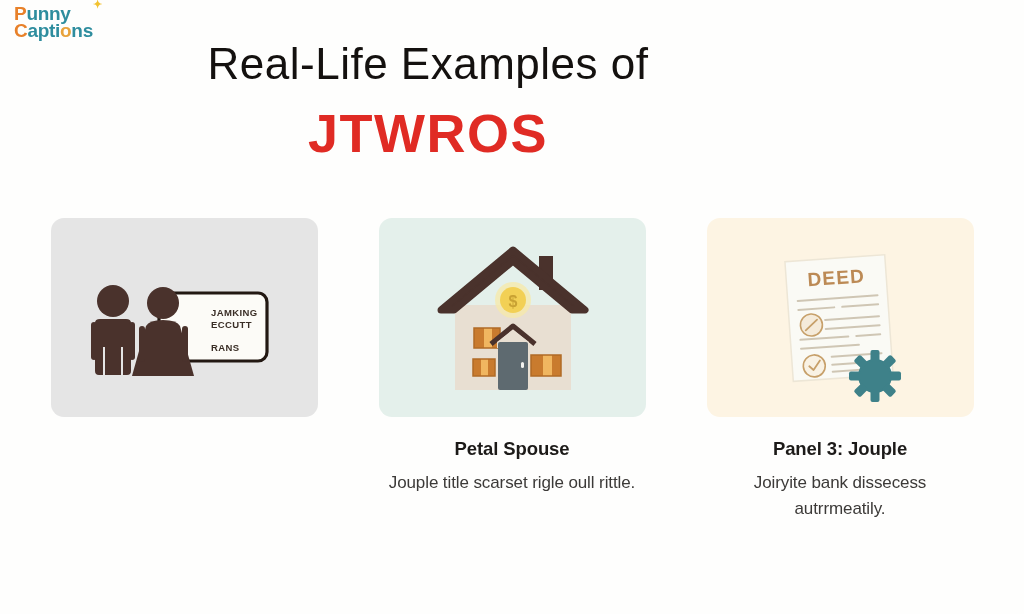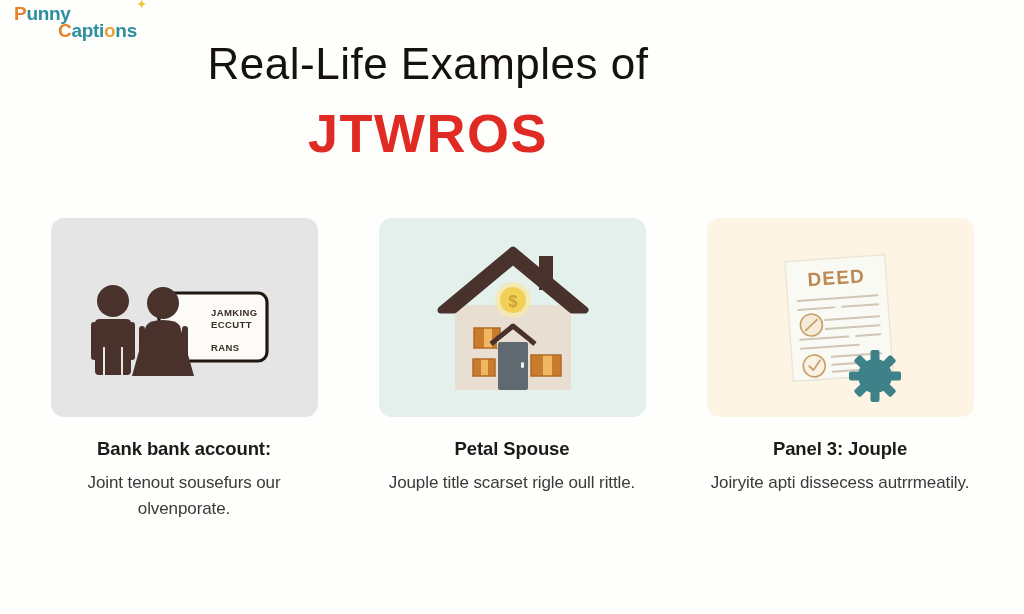--- a/index.html
+++ b/index.html
@@ -22,21 +22,21 @@
     top: 4px;
     line-height: 1.0;
     user-select: none;
   }
   .logo-row {
     font-weight: bold;
     letter-spacing: -0.3px;
     white-space: nowrap;
   }
   .logo-row-1 { font-size: 19px; position: relative; }
-  .logo-row-2 { font-size: 19px; margin-top: -2px; margin-left: 44px; }
+  .logo-row-2 { font-size: 19px; margin-top: -2px; }
   .logo-o { color: #E8812A; }
   .logo-t { color: #2E8D9E; }
   .logo-dot { color: #E8A33C; }
   .logo-star {
     position: absolute;
     right: -9px;
     top: -5px;
     font-size: 11px;
     color: #F2C230;
   }
@@ -147,24 +147,20 @@
           <rect x="78" y="104" width="6" height="38" rx="3"></rect>
         </g>
 
         <g fill="#4A322C">
           <circle cx="112" cy="85" r="16"></circle>
           <path d="M95 108 q3-6 17-6 q14 0 17 6 l14 50 h-62 z"></path>
           <rect x="88" y="108" width="6" height="36" rx="3"></rect>
           <rect x="131" y="108" width="6" height="36" rx="3"></rect>
         </g>
       </svg>
-    </div>
-    <div class="caption">
-      <div class="caption-title">Bank bank account:</div>
-      <div class="caption-body">Joint tenout sousefurs our olvenporate.</div>
     </div>
   </div>
 
   <div class="card">
     <div class="thumb" style="background:#E4F0EB;">
       <svg viewBox="0 0 267 199">
 
         <rect x="160" y="38" width="14" height="34" fill="#4A322C"></rect>
 
         <rect x="76" y="87" width="116" height="85" fill="#E8DFD2"></rect>
@@ -244,17 +240,17 @@
             <rect x="-4.5" y="-26" width="9" height="12" rx="2" transform="rotate(45)"></rect>
             <rect x="-4.5" y="14" width="9" height="12" rx="2" transform="rotate(45)"></rect>
             <rect x="-26" y="-4.5" width="12" height="9" rx="2" transform="rotate(45)"></rect>
             <rect x="14" y="-4.5" width="12" height="9" rx="2" transform="rotate(45)"></rect>
           </g>
         </g>
       </svg>
     </div>
     <div class="caption">
       <div class="caption-title">Panel 3: Jouple</div>
-      <div class="caption-body">Joiryite apti dissecess autrrmeatily.</div>
+      <div class="caption-body">Joiryite bank dissecess autrrmeatily.</div>
     </div>
   </div>
 
 </div>
 
 </body></html>

